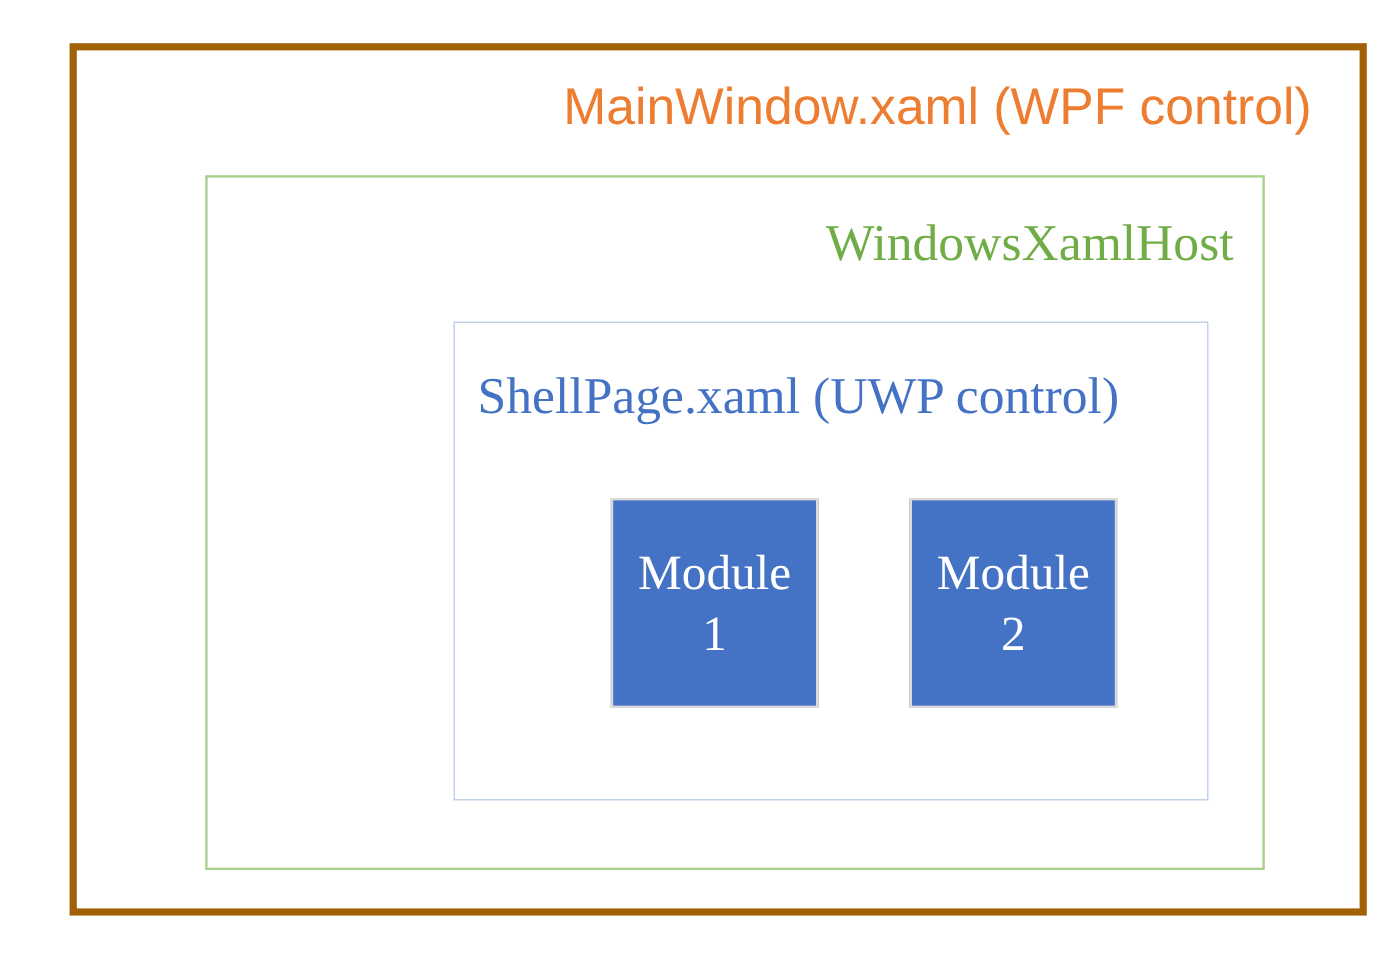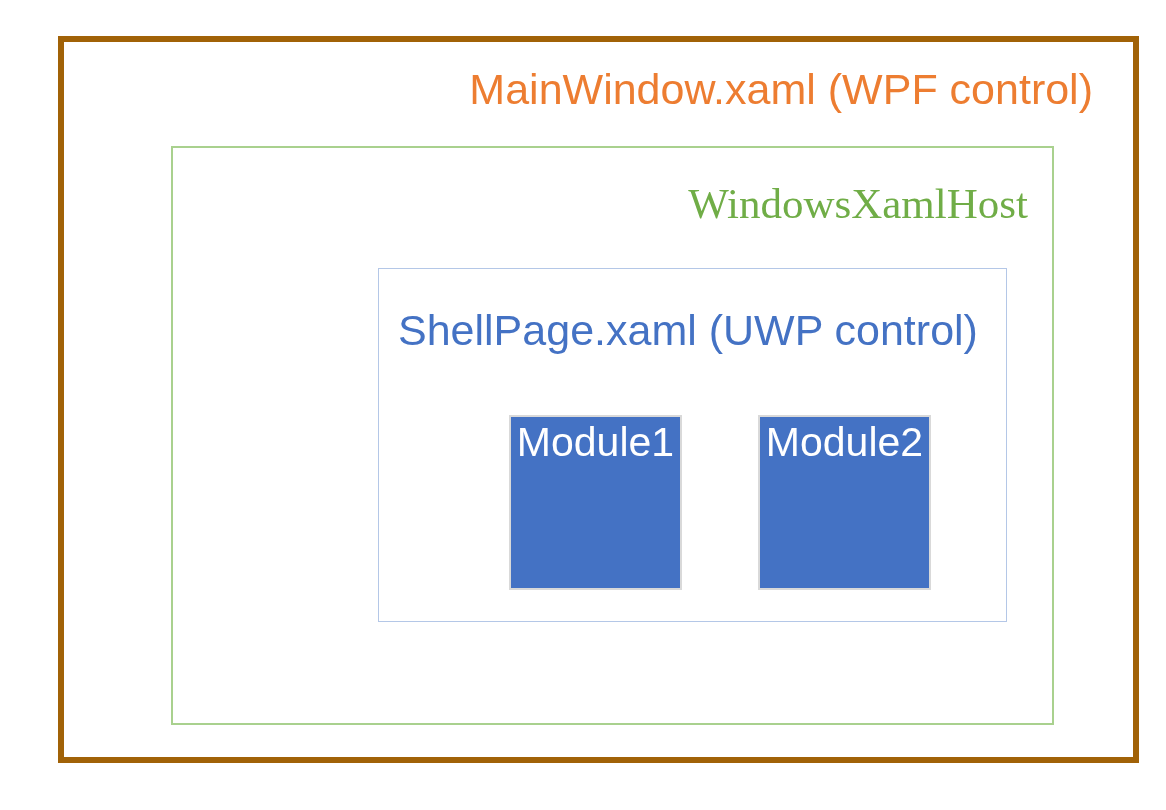--- a/index.html
+++ b/index.html
@@ -50,43 +50,44 @@
     font-size: 43px;
     line-height: 1.2;
     color: #70AD47;
     white-space: nowrap;
     font-family: Liberation Serif, serif;
   }
   .shellpage-box {
     left: 205px;          
     top: 120px;           
     width: 629px;
-    height: 354px;
+    height: 399px;
     border: 1px solid #B4C7E7;
+    font-family: Liberation Serif, serif;
   }
   .shellpage-label {
     position: absolute;
     top: 36px;
     left: 19px;
     font-size: 43px;
     line-height: 1.2;
     color: #4472C4;
     white-space: nowrap;
   }
   .module-box {
     position: absolute;
     top: 146px;           
     width: 173px;
     height: 175px;
     background: #4472C4;
     border: 2px solid #D9D9D9;
     box-sizing: border-box;
     display: flex;
-    flex-direction: row;
-    align-items: flex-start;
+    flex-direction: column;
+    align-items: center;
     justify-content: center;
     color: #FFFFFF;
     font-size: 41px;
     line-height: 1.22;
     text-align: center;
   }
   .module-1 { left: 130px; }   
   .module-2 { left: 379px; }   
 </style>
 </head>

